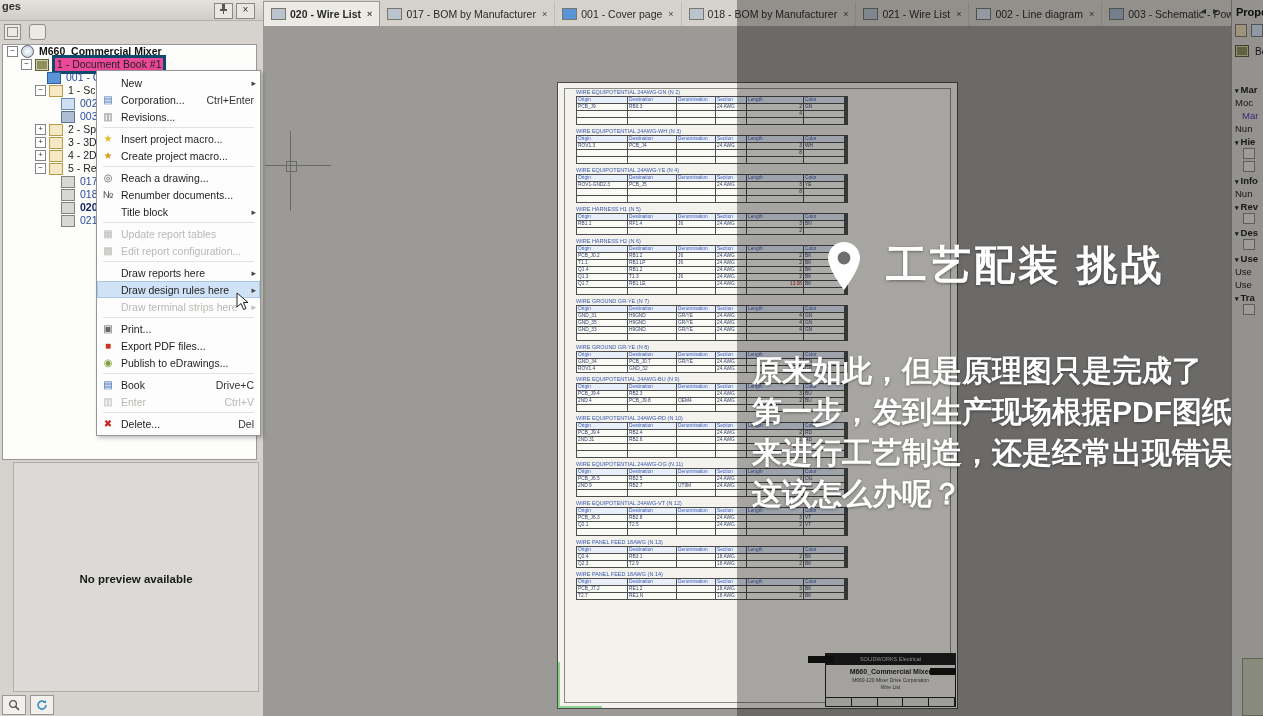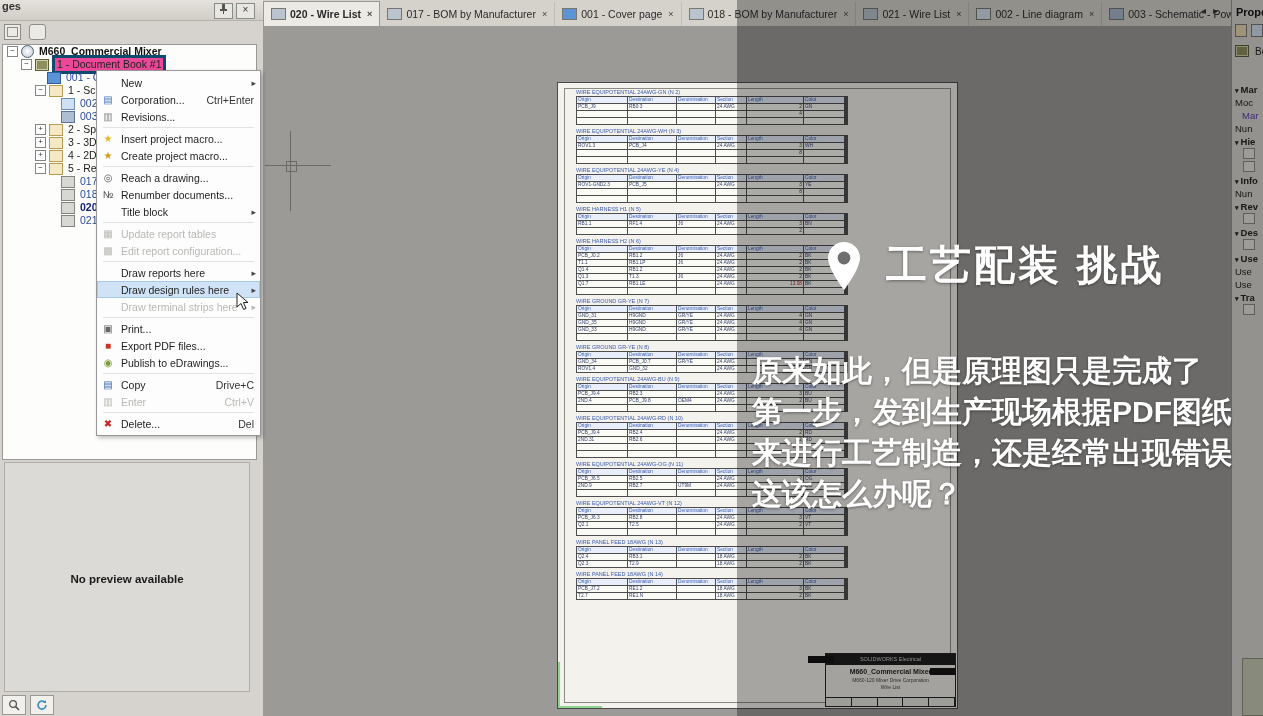--- a/index.html
+++ b/index.html
@@ -24,21 +24,21 @@
   .lbl.bold{font-weight:bold;color:#15246e;}
   .expander{display:inline-block;width:9px;height:9px;border:1px solid #848484;background:#fff;font-size:8px;line-height:7px;text-align:center;color:#333;margin-right:3px;flex:none;}
   .ticon{display:inline-block;width:12px;height:10px;margin-right:3px;flex:none;border:1px solid #999;}
   .ticon.project{border-radius:50%;width:11px;height:11px;background:radial-gradient(#fff,#b9c7d8);border-color:#55606e;}
   .ticon.book{background:#8e8e5e;border-color:#5c5c3a;box-shadow:inset 0 0 0 1px #cfcfa8;}
   .ticon.folder{background:#f4e9c4;border-color:#b99b4e;}
   .ticon.cover{background:#5b94d6;border-color:#2d5d9c;}
   .ticon.line{background:#cfe0f2;border-color:#6d8cb4;}
   .ticon.schem{background:#aebfd4;border-color:#5d7494;}
   .ticon.report{background:#d7d7d4;border-color:#84847e;}
-  #preview-box{position:absolute;left:4px;top:462px;width:244px;height:228px;background:#dbdad6;border:1px solid #b0aea8;}
+  #preview-box{position:absolute;left:13px;top:462px;width:244px;height:228px;background:#dbdad6;border:1px solid #b0aea8;}
   #preview-text{position:absolute;left:0;right:0;top:110px;text-align:center;font-weight:bold;font-size:11.5px;color:#1a1a1a;}
   #lp-bottom{position:absolute;left:2px;bottom:1px;display:flex;gap:4px;}
   .lp-tab-btn{width:22px;height:18px;border:1px solid #9a9892;background:#f2f0ec;display:flex;align-items:center;justify-content:center;}
 
   
   #context-menu{position:absolute;left:96px;top:70px;width:163px;background:#fdfdfd;border:1px solid #979797;box-shadow:2px 2px 4px rgba(0,0,0,.25);z-index:50;padding:3px 0;}
   .mi{height:17px;display:flex;align-items:center;font-size:10.5px;color:#1e1e1e;position:relative;padding:0 6px 0 4px;}
   .mi .mic{width:14px;height:12px;margin-right:6px;flex:none;font-size:10px;line-height:12px;text-align:center;}
   .mi .mlabel{flex:1;white-space:nowrap;}
   .mi .msc{color:#333;margin-left:8px;}
@@ -299,21 +299,21 @@
         <span class="mic" style="color: rgb(204, 51, 34);">■</span>
         <span class="mlabel">Export PDF files...</span>
       </div>
       <div class="mi">
         <span class="mic" style="color: rgb(122, 156, 58);">◉</span>
         <span class="mlabel">Publish to eDrawings...</span>
       </div>
       <div class="msep"></div>
       <div class="mi">
         <span class="mic" style="color: rgb(58, 106, 176);">▤</span>
-        <span class="mlabel">Copy</span>
+        <span class="mlabel">Book</span>
         <span class="msc">Drive+C</span>
       </div>
       <div class="mi disabled">
         <span class="mic" style="color: rgb(184, 184, 180);">▥</span>
         <span class="mlabel">Enter</span>
         <span class="msc">Ctrl+V</span>
       </div>
       <div class="msep"></div>
       <div class="mi">
         <span class="mic" style="color: rgb(204, 34, 34);">✖</span>

